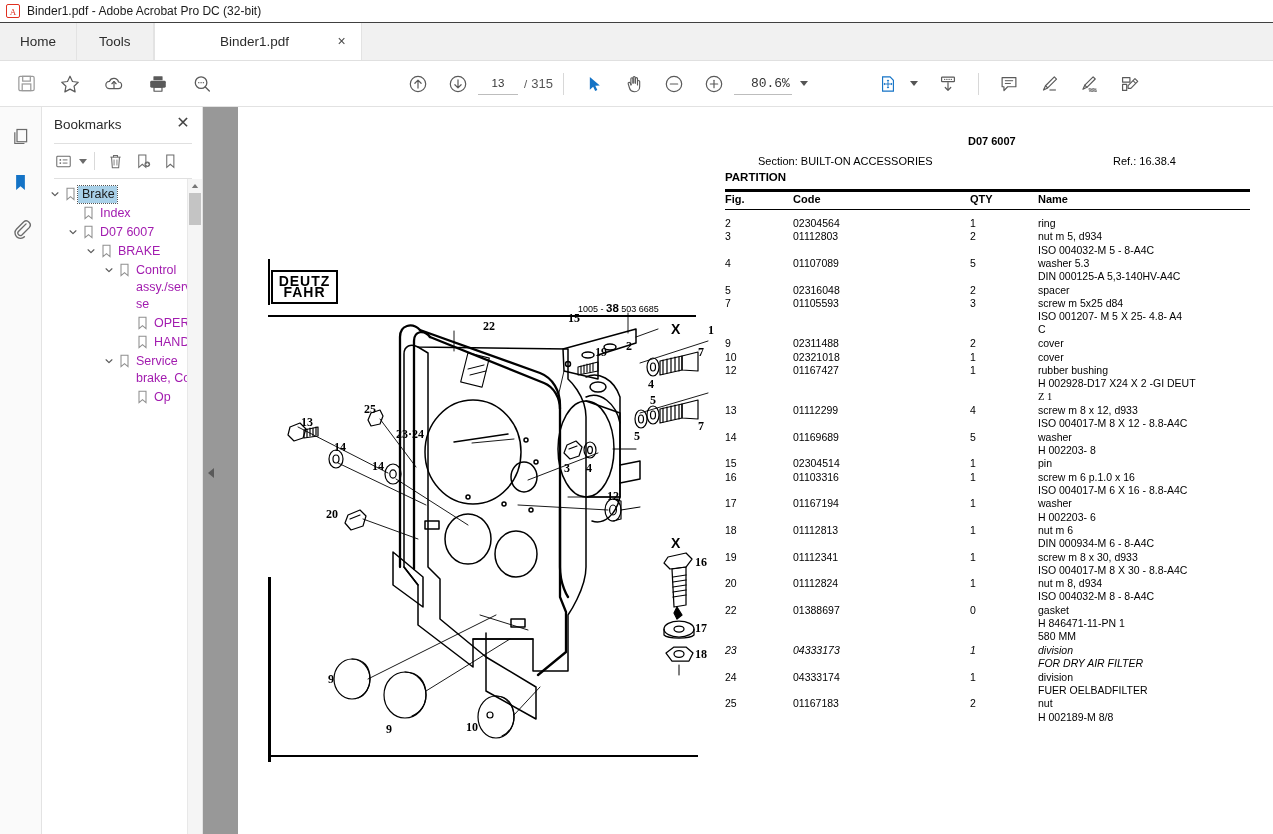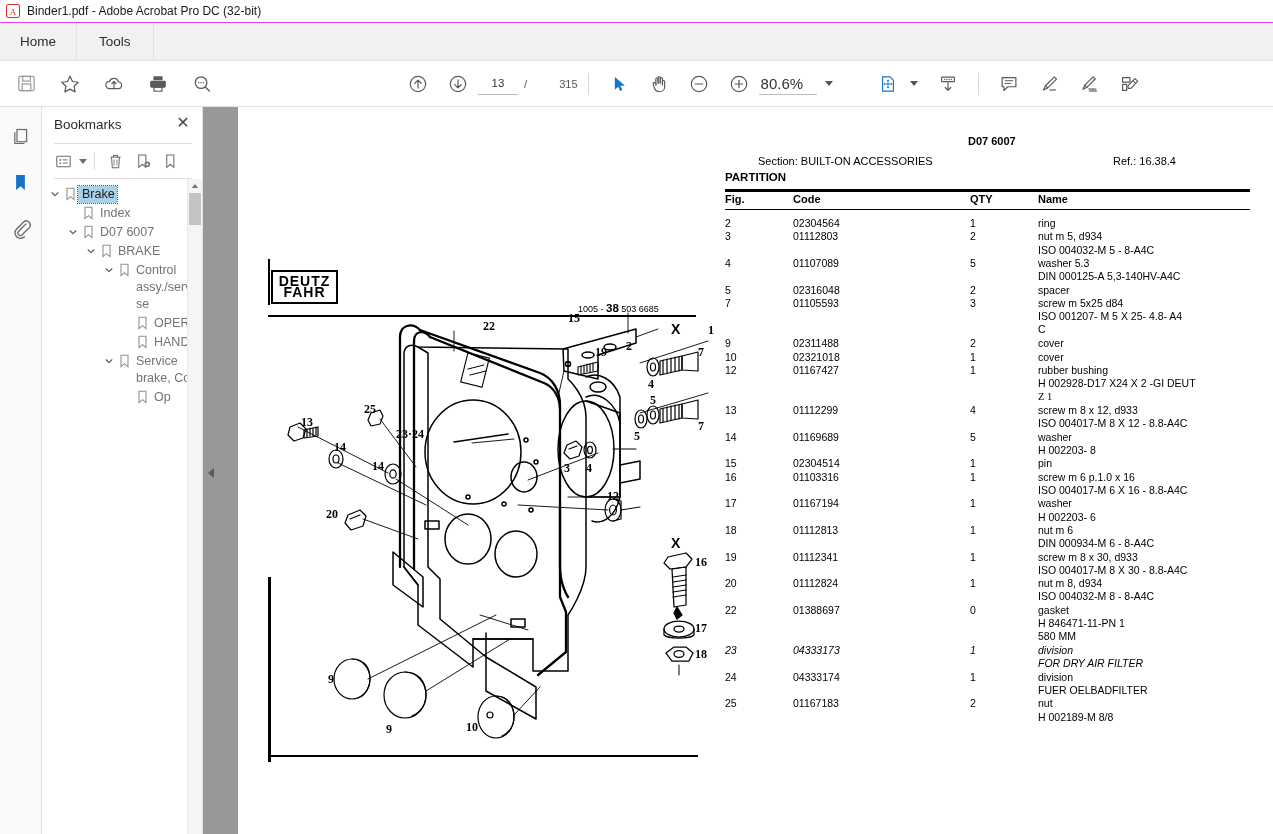--- a/index.html
+++ b/index.html
@@ -14,44 +14,44 @@
   
   .titlebar{height:22px;background:#ffffff;display:flex;align-items:center;padding:0 6px;border-bottom:0px;}
   .titlebar .appicon{width:14px;height:14px;margin-right:7px;display:flex;align-items:center;justify-content:center;}
   .titlebar .apptext{font-size:12px;color:#1a1a1a;line-height:14px;}
 
   
   .menubar{height:20px;background:#ffffff;display:flex;align-items:center;padding:0 6px;}
   .menubar .mi{font-size:11.5px;color:#1c1c1c;padding:2px 8px;cursor:default;}
 
   
-  .tabstrip{height:38px;background:#d946ef;display:flex;align-items:flex-end;border-bottom:1px solid #e0e0e0;position:relative;}
+  .tabstrip{height:38px;background:#404040;display:flex;align-items:flex-end;border-bottom:1px solid #e0e0e0;position:relative;}
   .tabstrip .tab{height:37px;display:flex;align-items:center;padding:0 22px;font-size:13.5px;color:#2c2c2c;
         background:#f1f1f1;border-right:1px solid #e3e3e3;cursor:default;}
   .tabstrip .tab.home{padding:0 20px;}
   .tabstrip .tab.doc{background:#ffffff;border-right:1px solid #e3e3e3;border-left:1px solid #e3e3e3;
         min-width:140px;justify-content:center;position:relative;padding:0 36px 0 30px;}
   .tabstrip .tab .closex{position:absolute;right:12px;top:50%;transform:translateY(-50%);font-size:14px;color:#4a4a4a;
         width:14px;height:14px;line-height:13px;text-align:center;}
   .tabstrip .filler{flex:1;background:#f1f1f1;height:37px;}
 
   
   .toolbar{height:45px;background:#ffffff;display:flex;align-items:center;border-bottom:1px solid #e2e2e2;position:relative;}
   .tb-left{display:flex;align-items:center;padding-left:6px;gap:4px;}
   .tb-center{position:absolute;left:398px;display:flex;align-items:center;gap:0;}
   .tb-right{position:absolute;left:868px;display:flex;align-items:center;gap:0;}
   .tbtn{width:40px;height:38px;display:flex;align-items:center;justify-content:center;border-radius:3px;cursor:default;}
   .tbtn svg{display:block;}
   .pagefield{width:36px;height:19px;border:0;border-bottom:1px solid #bdbdbd;text-align:center;font-size:11.5px;
         color:#333;outline:none;background:transparent;font-family:"Liberation Sans",sans-serif;}
   .pagesep{font-size:11.5px;color:#555;margin:0 4px 0 6px;}
-  .pagetotal{font-size:11px;color:#555;margin-left:28px;}
+  .pagetotal{font-size:13px;color:#555;}
   .vsep{width:1px;height:22px;background:#d8d8d8;margin:0 10px;}
-  .zoomfield{width:54px;height:19px;border:0;border-bottom:1px solid #bdbdbd;text-align:left;font-size:15px;
-        color:#333;outline:none;background:transparent;font-family:Liberation Sans, sans-serif;}
+  .zoomfield{width:54px;height:19px;border:0;border-bottom:1px solid #bdbdbd;text-align:right;font-size:13px;
+        color:#333;outline:none;background:transparent;font-family:Liberation Mono, monospace;}
   .caret{width:0;height:0;border-left:4px solid transparent;border-right:4px solid transparent;border-top:5px solid #555;margin-left:8px;}
 
   
   .bodyrow{display:flex;height:733px;}
 
   
   .rail{width:41px;background:#fafafa;border-right:1px solid #e3e3e3;padding-top:14px;
         display:flex;flex-direction:column;align-items:center;gap:16px;position:relative;}
   .railbtn{width:30px;height:30px;display:flex;align-items:center;justify-content:center;cursor:default;}
 
@@ -62,21 +62,21 @@
   .bmclose{font-size:16px;color:#444;width:18px;height:18px;line-height:16px;text-align:center;cursor:default;}
   .bmrule{height:1px;background:#e0e0e0;margin:2px 10px 0 12px;}
   .bmtools{height:34px;display:flex;align-items:center;padding-left:8px;gap:2px;overflow:hidden;}
   .bmtool{width:26px;height:26px;display:flex;align-items:center;justify-content:center;cursor:default;}
   .bmtoolsep{width:1px;height:18px;background:#d9d9d9;margin:0 5px;}
   .bmrule2{height:1px;background:#e0e0e0;margin:0 10px 0 12px;}
   .bmtree{flex:1;overflow:hidden;position:relative;padding-top:6px;}
   .bmrow{display:flex;align-items:flex-start;font-size:12.5px;color:#b06a17;line-height:17px;padding:1px 0;}
   .bmrow .twisty{width:14px;min-width:14px;display:flex;justify-content:center;padding-top:3px;}
   .bmrow .bico{width:16px;min-width:16px;display:flex;justify-content:center;padding-top:1px;}
-  .bmrow .blabel{padding-left:4px;max-width:64px;word-break:break-word;color:#737373;}
+  .bmrow .blabel{padding-left:4px;max-width:64px;word-break:break-word;color:#a21caf;}
   .bmrow.selected .blabel{background:#a8d0e8;color:#1a1a1a;outline:1px dotted #555;padding-left:4px;padding-right:2px;}
   .bmscroll{position:absolute;right:0;top:0;width:14px;height:100%;background:#f5f5f5;border-left:1px solid #e8e8e8;}
   .bmscroll .up{width:14px;height:14px;display:flex;align-items:center;justify-content:center;}
   .bmscroll .thumb{width:12px;height:32px;background:#c4c4c4;margin:0 1px;}
 
   
   .viewer{flex:1;position:relative;background:#ffffff;overflow:hidden;display:flex;}
   .viewbackdrop{width:35px;background:#989898;height:100%;}
   .collapsehandle{position:absolute;left:2px;top:355px;width:12px;height:22px;display:flex;align-items:center;justify-content:center;}
   .page{flex:1;background:#ffffff;position:relative;}
@@ -131,20 +131,24 @@
     <span class="apptext">Binder1.pdf - Adobe Acrobat Pro DC (32-bit)</span>
   </div>
 
 
   <div class="tabstrip">
     <div class="tab home">
       <span>Home</span>
     </div>
     <div class="tab">
       <span>Tools</span>
+    </div>
+    <div class="tab doc">
+      <span>Binder1.pdf</span>
+      <span class="closex">×</span>
     </div>
     <div class="filler"></div>
   </div>
 
   <div class="toolbar">
     <div class="tb-left">
       <div class="tbtn">
         <svg width="21" height="21" viewBox="0 0 22 22" fill="none" stroke="#9b9b9b" stroke-width="1.3">
             <rect x="3" y="3.5" width="16" height="15" rx="1.5"></rect>
             <rect x="7" y="3.5" width="8" height="5"></rect>

